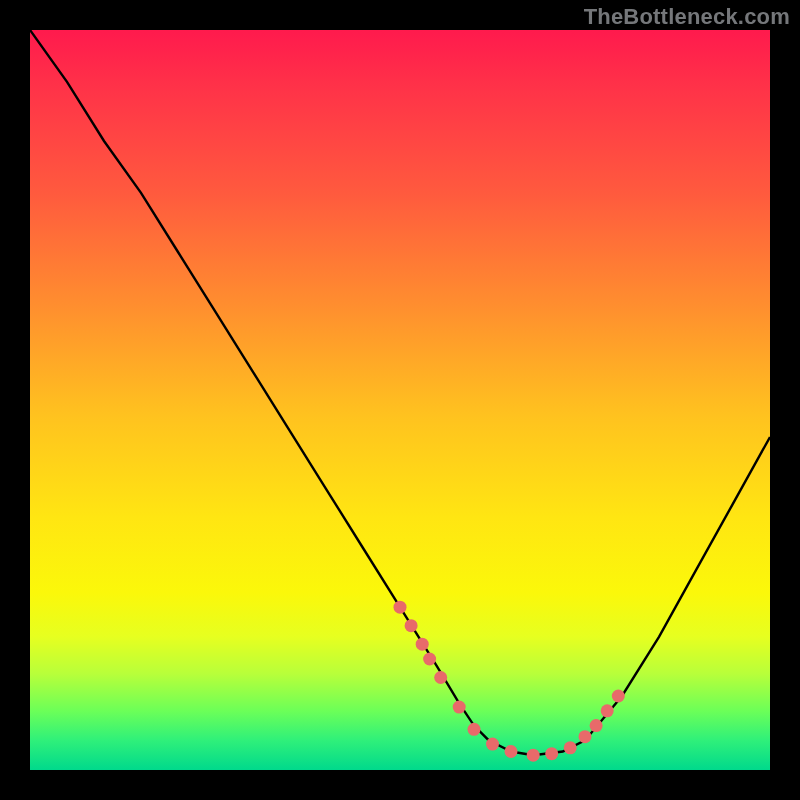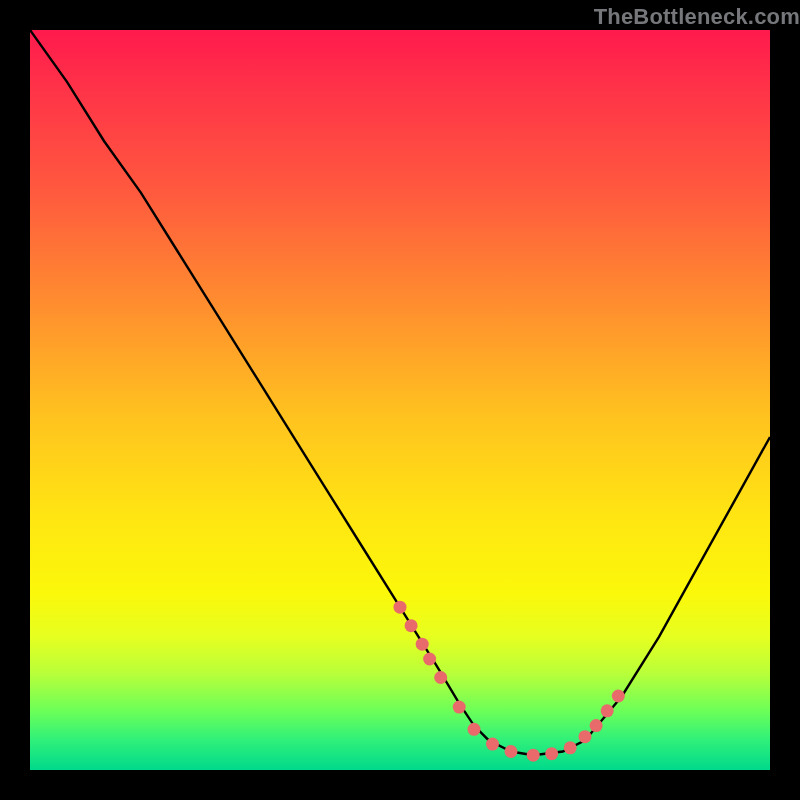--- a/index.html
+++ b/index.html
@@ -17,21 +17,21 @@
       #ffe612 66%,
       #fbf80a 76%,
       #e6ff20 82%,
       #b8ff3a 87%,
       #6cff58 92%,
       #2ff07a 96%,
       #00d98c 100%);
   }
   .wm{
     position:absolute;
-    top:4px; right:0;
+    top:4px; right:10px;
     font:700 22px Arial, Helvetica, sans-serif;
     color:#75777a;
     letter-spacing:0.2px;
   }
   svg.curve{position:absolute;left:0;top:0;width:740px;height:740px;}
   .pt{fill:#e86a6a;}
 </style>
 </head>
 <body>
 

